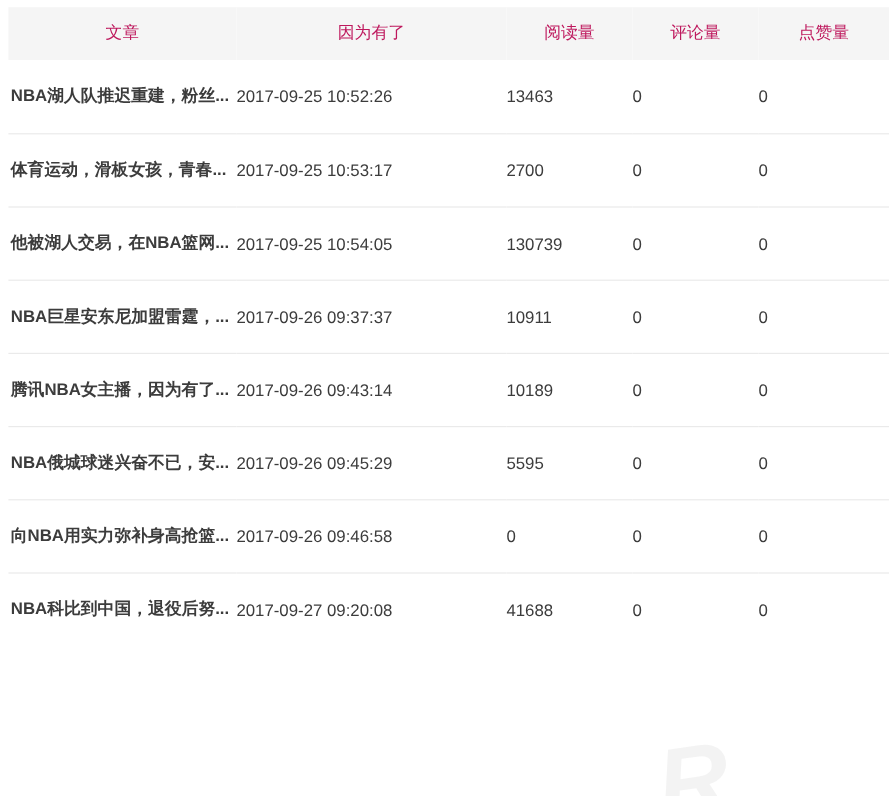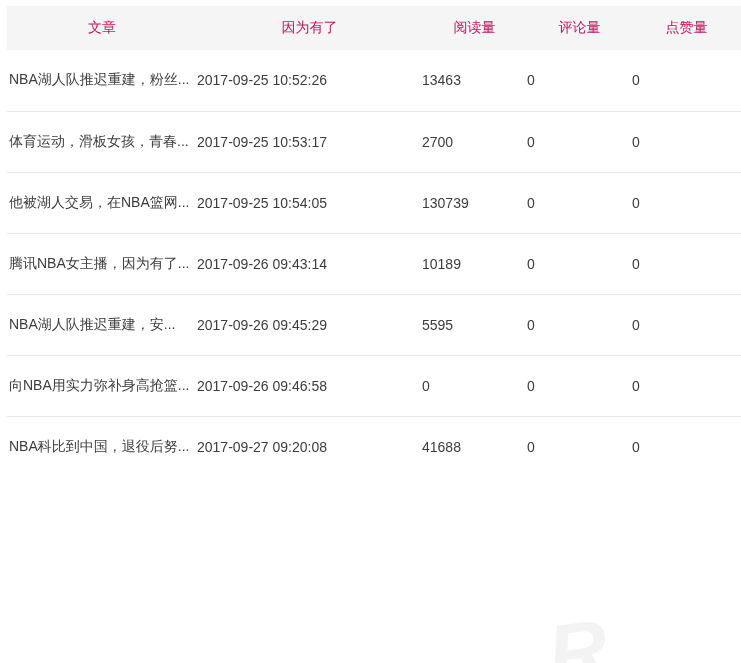--- a/index.html
+++ b/index.html
@@ -42,20 +42,21 @@
     font-size: 14px;
     color: #3c3c3c;
     text-align: left;
     vertical-align: middle;
     white-space: nowrap;
   }
   tbody td.title-cell {
     text-align: left;
     padding-left: 2px;
     overflow: hidden;
+    font-weight: bold;
   }
   tbody tr:last-child td { border-bottom: none; }
 
   .watermark {
     position: absolute;
     left: 548px;
     top: 603px;
     width: 110px;
     height: 90px;
     font-size: 82px;
@@ -105,28 +106,35 @@
     <td>0</td>
   </tr>
         <tr>
     <td class="title-cell">他被湖人交易，在NBA篮网...</td>
     <td>2017-09-25 10:54:05</td>
     <td>130739</td>
     <td>0</td>
     <td>0</td>
   </tr>
         <tr>
+    <td class="title-cell">NBA巨星安东尼加盟雷霆，...</td>
+    <td>2017-09-26 09:37:37</td>
+    <td>10911</td>
+    <td>0</td>
+    <td>0</td>
+  </tr>
+        <tr>
     <td class="title-cell">腾讯NBA女主播，因为有了...</td>
     <td>2017-09-26 09:43:14</td>
     <td>10189</td>
     <td>0</td>
     <td>0</td>
   </tr>
         <tr>
-    <td class="title-cell">NBA湖人队推迟重建，安...</td>
+    <td class="title-cell">NBA俄城球迷兴奋不已，安...</td>
     <td>2017-09-26 09:45:29</td>
     <td>5595</td>
     <td>0</td>
     <td>0</td>
   </tr>
         <tr>
     <td class="title-cell">向NBA用实力弥补身高抢篮...</td>
     <td>2017-09-26 09:46:58</td>
     <td>0</td>
     <td>0</td>

